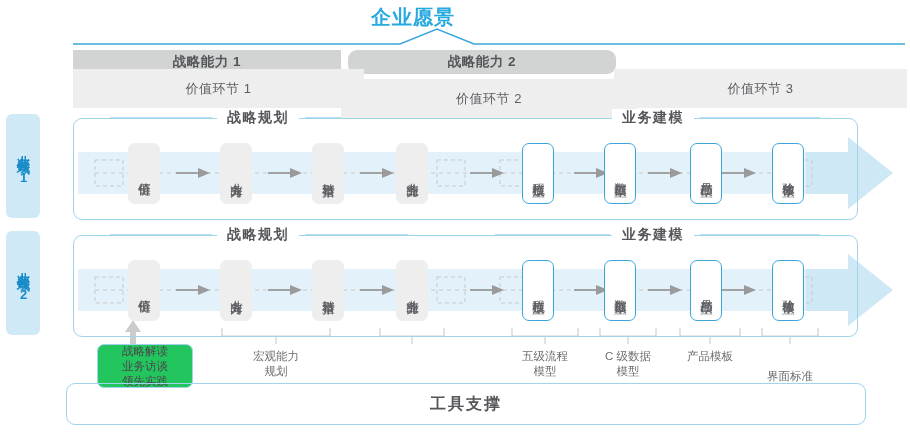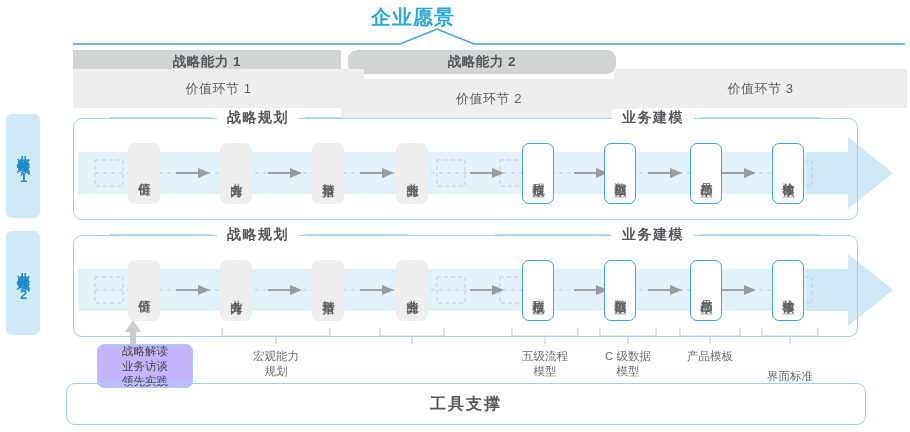--- a/index.html
+++ b/index.html
@@ -135,21 +135,21 @@
     line-height: 15px;
     color: #6d6e72;
     text-align: center;
     white-space: pre-line;
     transform: translateX(-50%);
   }
   .tool-callout {
     position: absolute;
     border: 1px solid #9fd4ec;
     border-radius: 7px;
-    background: #c4b5fd;
+    background: #22c55e;
     color: #4a4a4a;
     font-size: 11.5px;
     line-height: 15px;
     text-align: center;
     display: flex;
     align-items: center;
     justify-content: center;
     white-space: pre-line;
     transform: translateX(-50%);
   }

